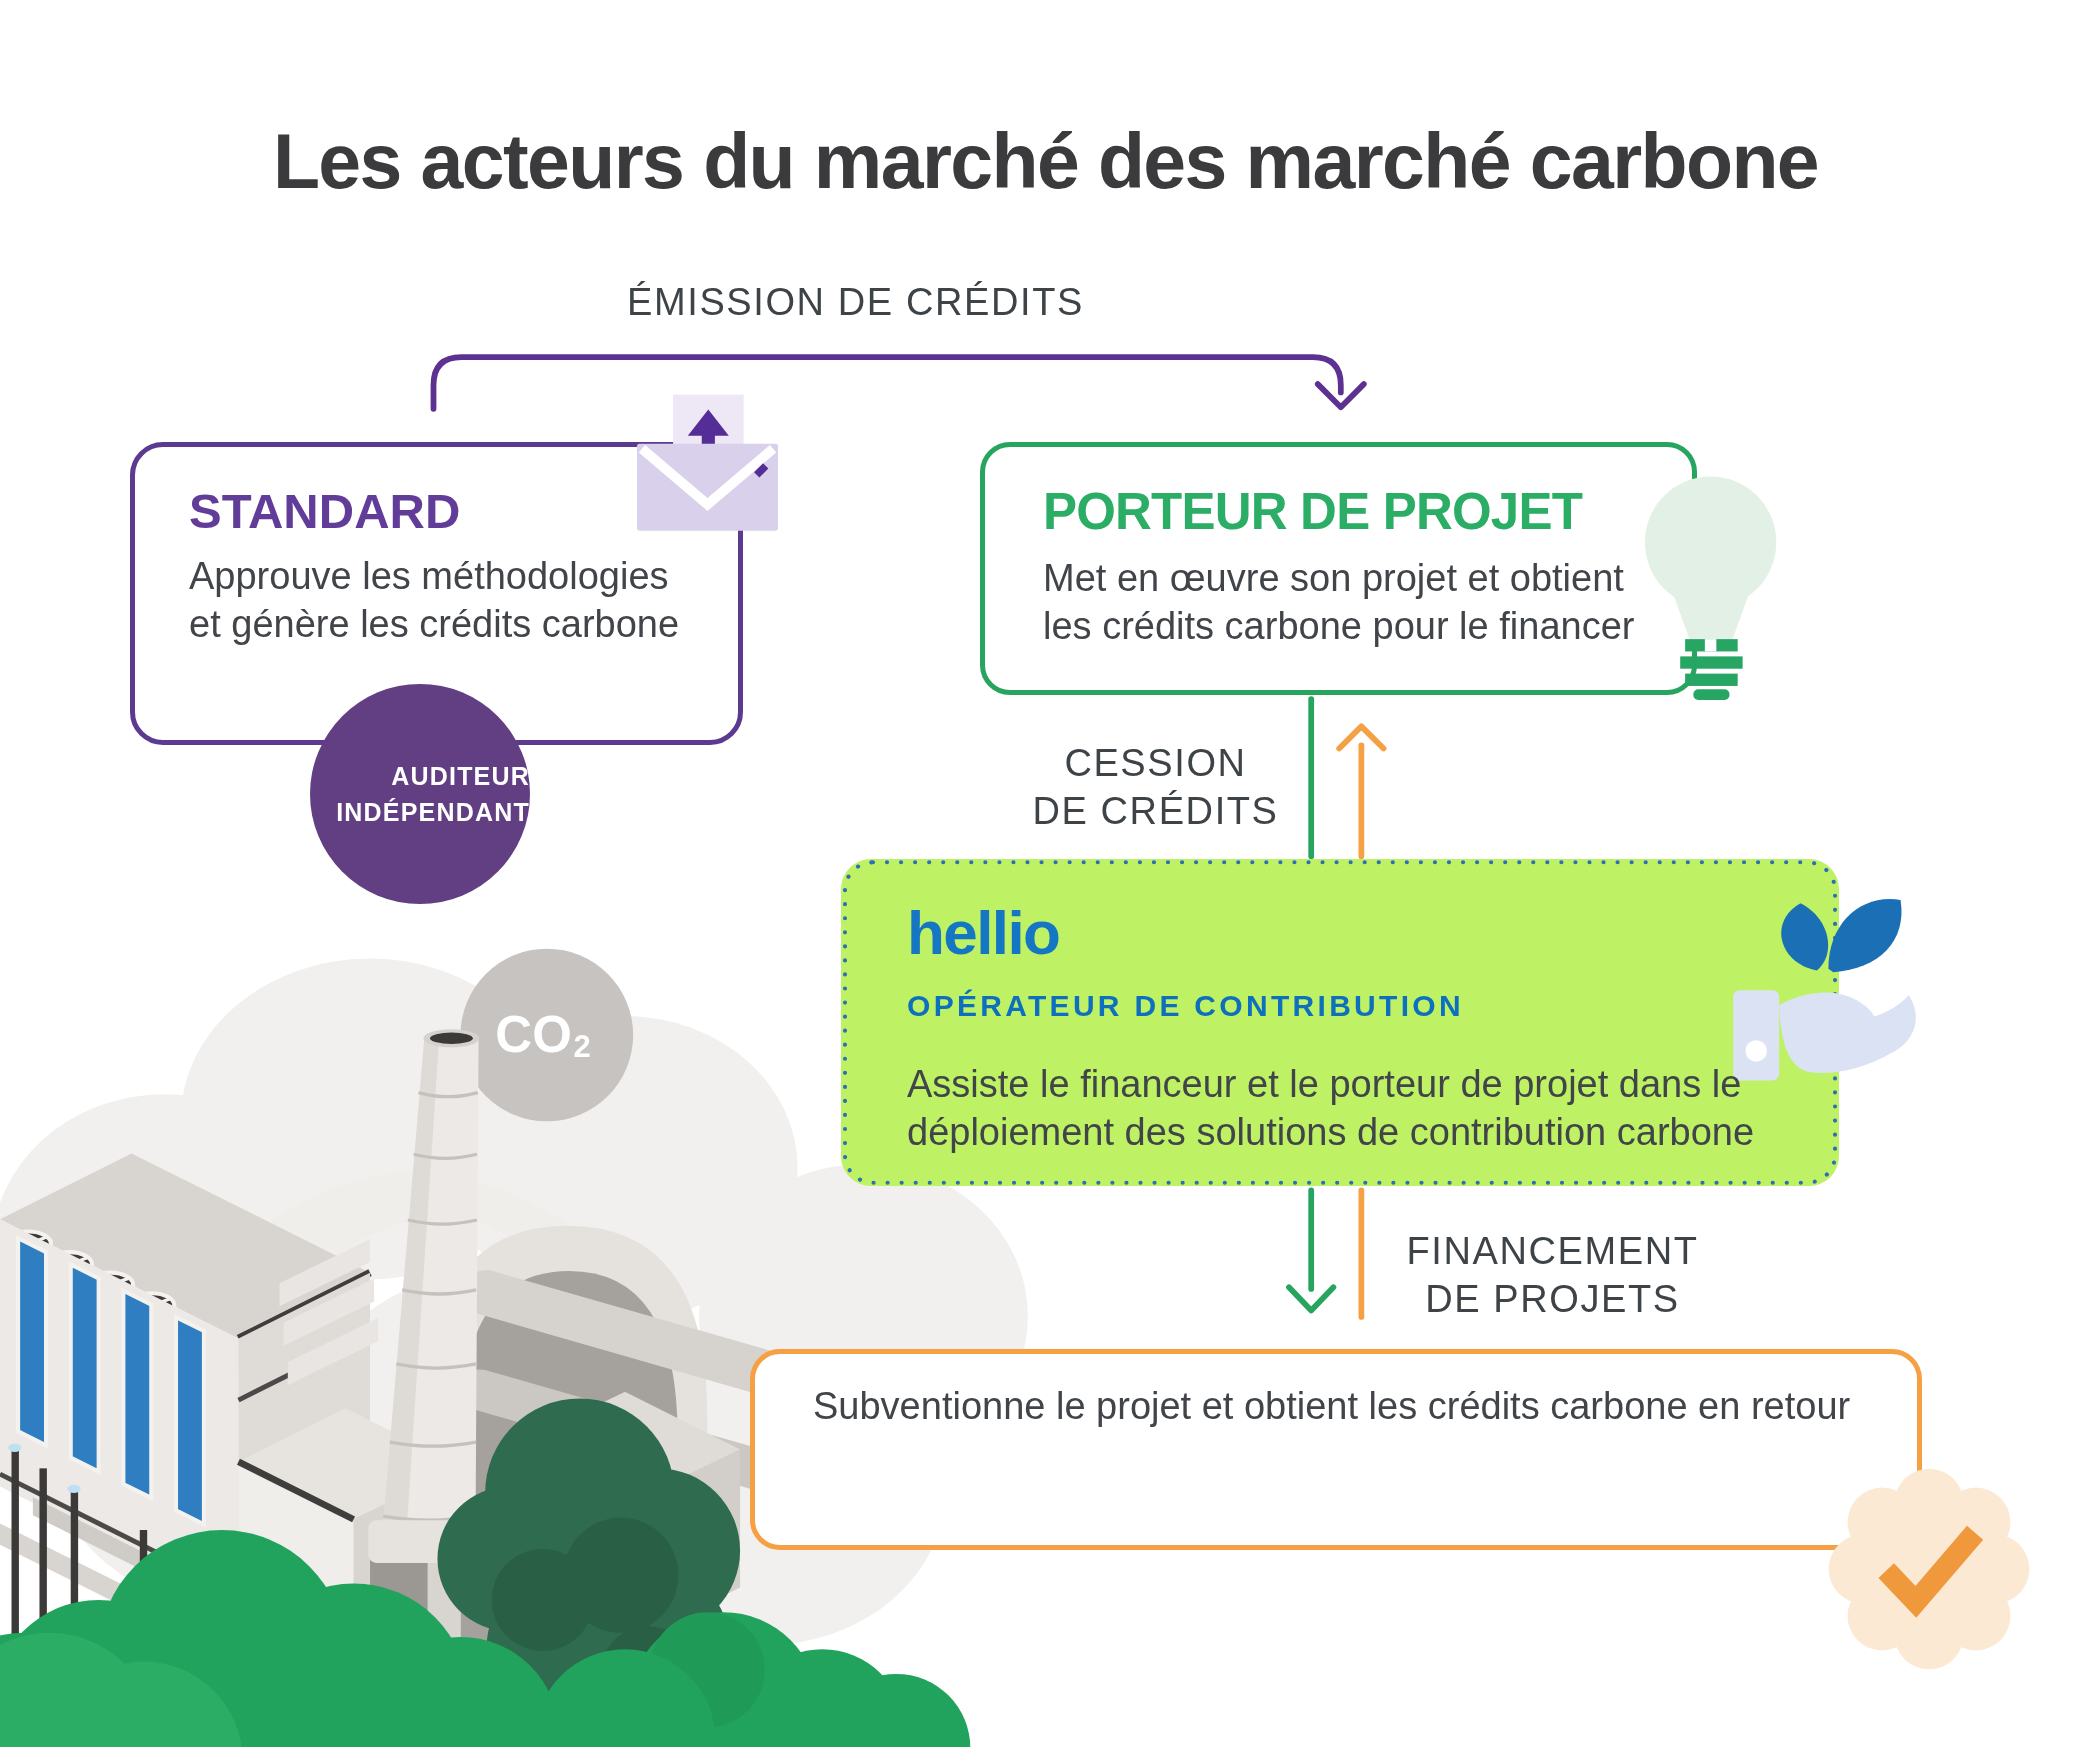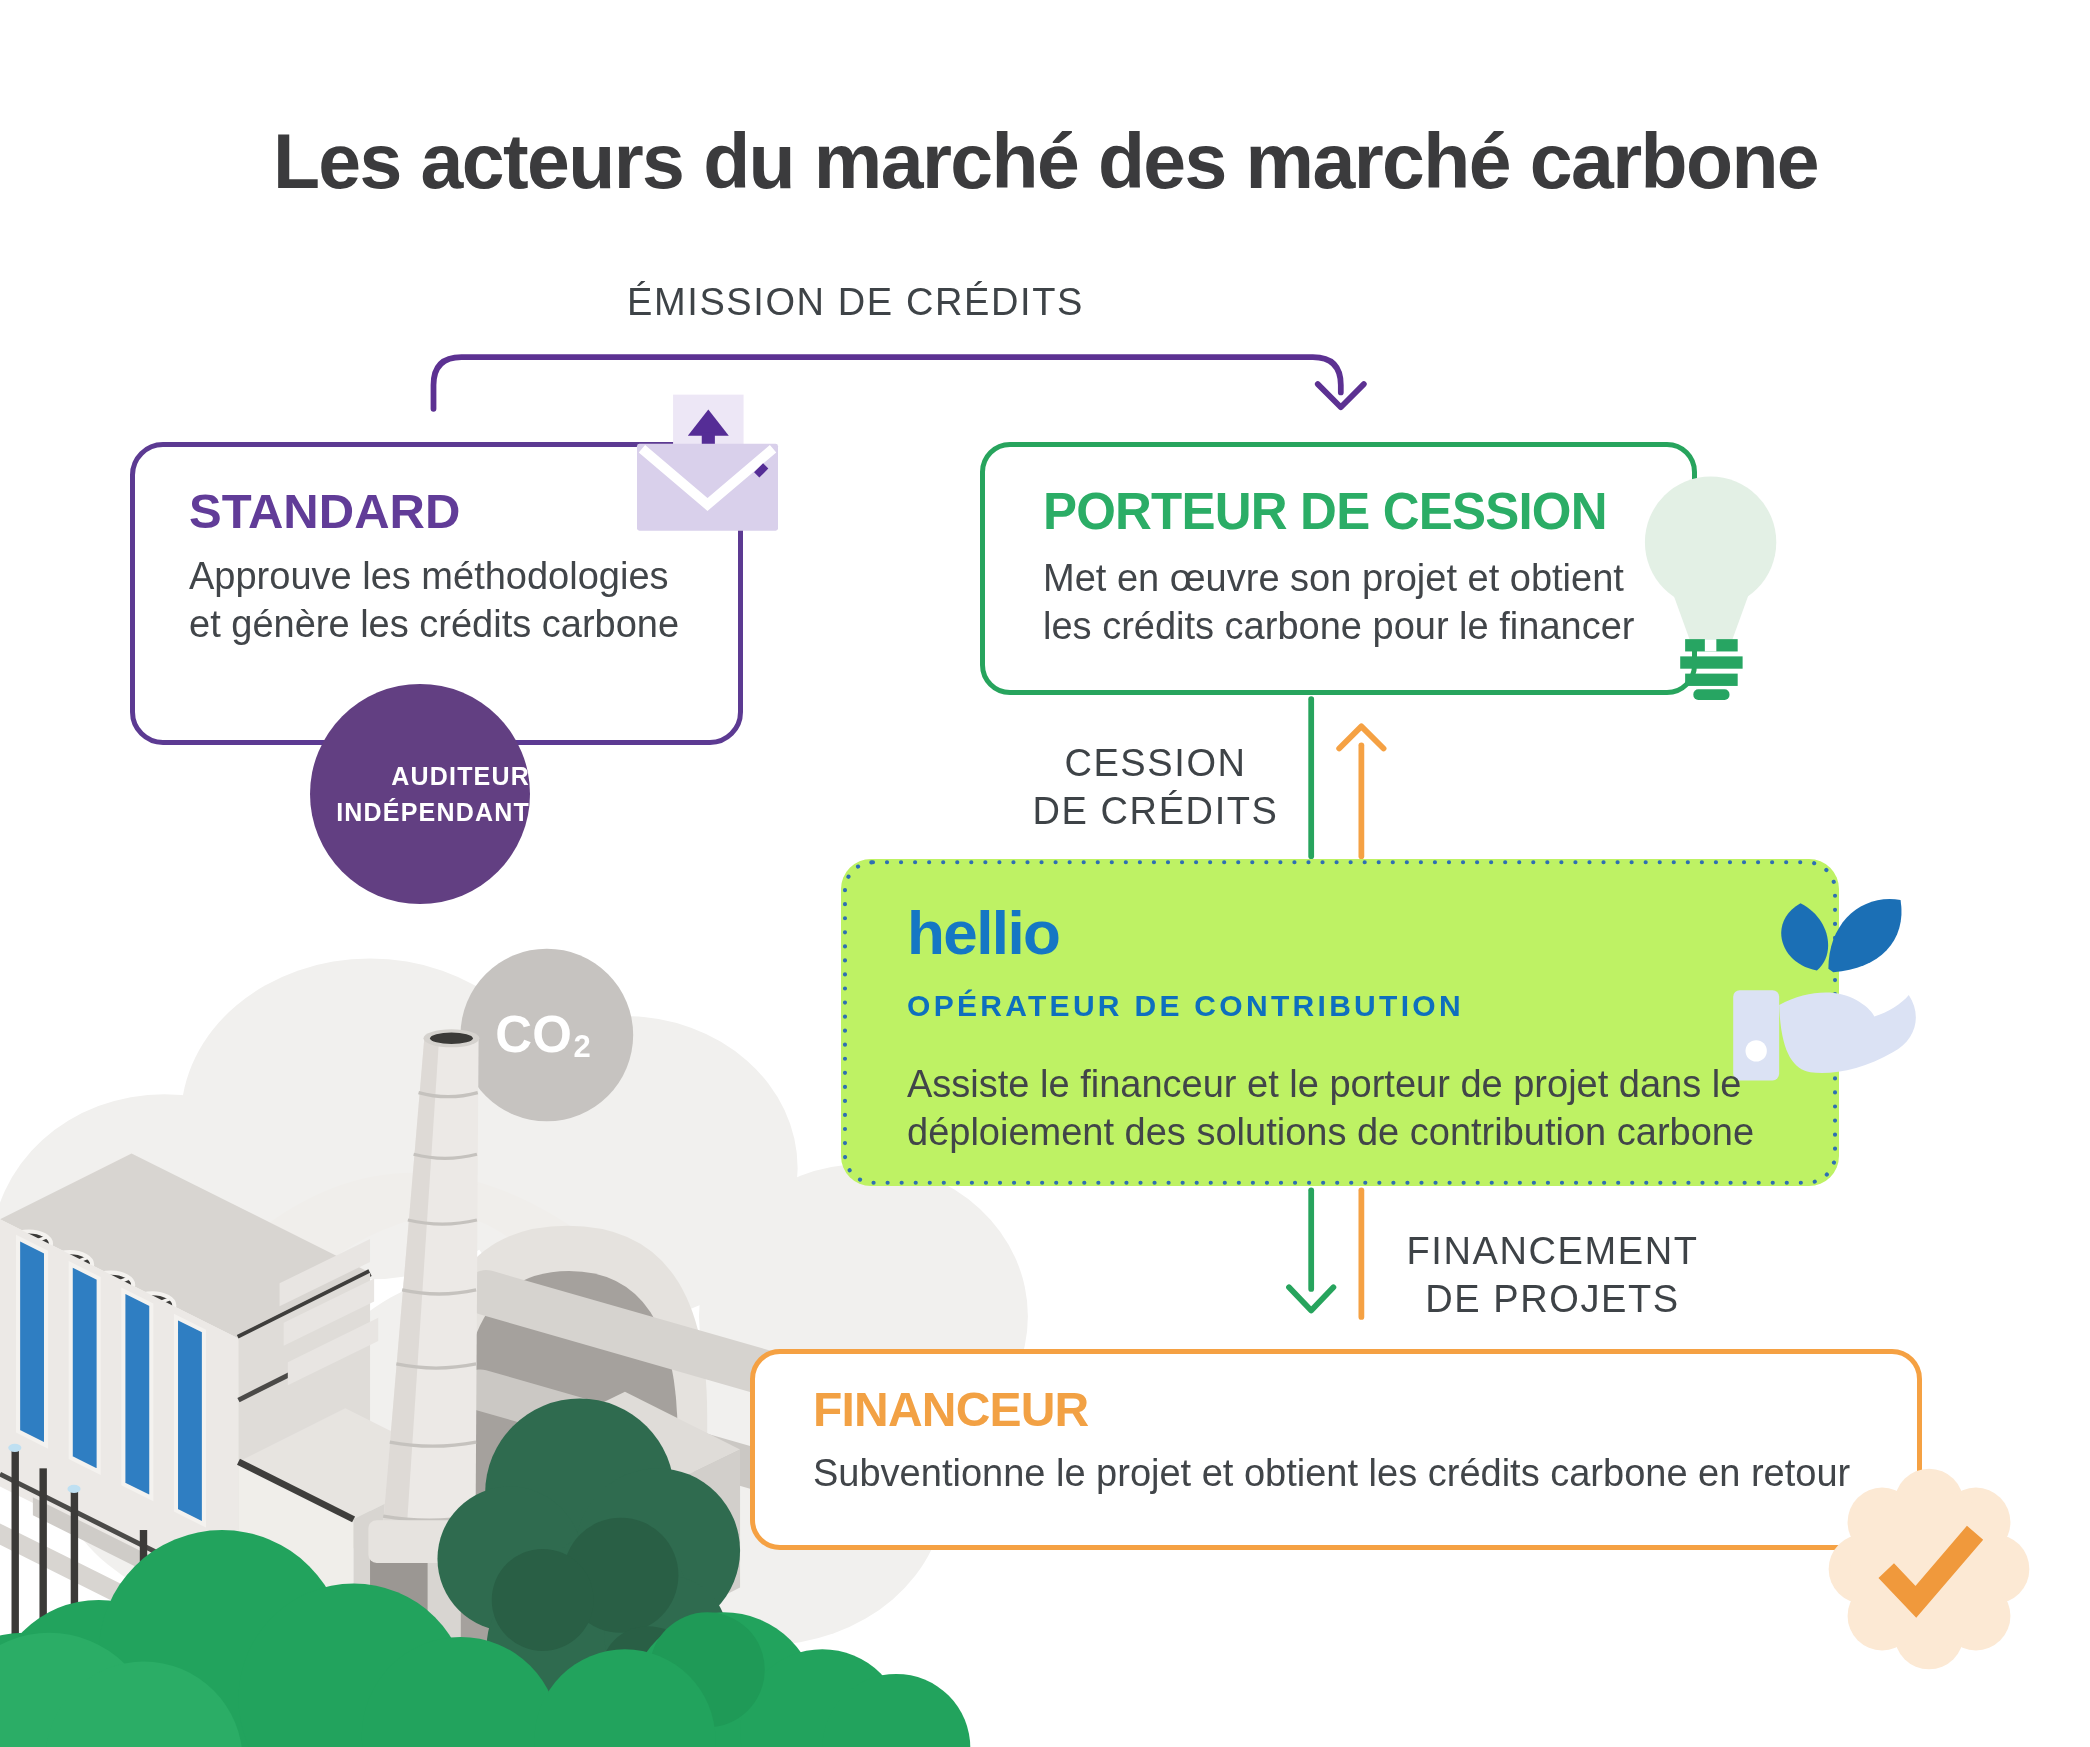--- a/index.html
+++ b/index.html
@@ -281,21 +281,21 @@
     <polyline points="12,68 92,136 172,68" stroke="#FFFFFF" stroke-width="12" fill="none"></polyline>
     <line x1="152" y1="100" x2="163" y2="89" stroke="#552D96" stroke-width="9"></line>
   </svg>
 
   <div class="abs auditor">
     <span>AUDITEUR</span>
     <span>INDÉPENDANT</span>
   </div>
 
   <div class="abs node box-porteur">
-    <div class="box-title t-porteur">PORTEUR DE CESSION</div>
+    <div class="box-title t-porteur">PORTEUR DE PROJET</div>
     <div class="body-txt">
       <div>Met en œuvre son projet et obtient</div>
       <div>les crédits carbone pour le financer</div>
     </div>
   </div>
 
   <svg class="abs" style="left:1639px;top:470px" width="144" height="234" viewBox="0 0 175 285">
     <circle cx="87" cy="88" r="80" fill="#E3F0E5"></circle>
     <polygon points="32,125 143,125 113,208 62,208" fill="#E3F0E5"></polygon>
     <rect x="56" y="206" width="64" height="15" fill="#27A562"></rect>
@@ -323,21 +323,20 @@
     <path d="M112,98 C66,90 52,38 92,16 C128,34 136,78 112,98 Z" fill="#1B6FB5"></path>
     <path d="M126,96 C126,38 168,4 214,12 C222,62 188,96 132,100 Z" fill="#1B6FB5"></path>
     <rect x="10" y="122" width="56" height="110" rx="8" fill="#DBE2F4"></rect>
     <circle cx="38" cy="196" r="13" fill="#FFFFFF"></circle>
     <path d="M66,140 C100,122 136,120 160,134 C170,140 178,146 182,154
              C198,150 216,138 224,128 C240,152 234,182 204,198
              C170,218 130,226 104,222 C82,218 68,196 66,140 Z" fill="#DBE2F4"></path>
   </svg>
 
   <div class="abs node box-financeur">
-    <div class="box-title t-financeur">FINANCEUR</div>
     <div class="body-txt">Subventionne le projet et obtient les crédits carbone en retour</div>
   </div>
 
   <svg class="abs" style="left:1827px;top:1467px" width="204" height="204" viewBox="0 0 248 248">
     <g fill="#FCE9D4">
       <circle cx="204" cy="124" r="42"></circle>
       <circle cx="181" cy="181" r="42"></circle>
       <circle cx="124" cy="204" r="42"></circle>
       <circle cx="67" cy="181" r="42"></circle>
       <circle cx="44" cy="124" r="42"></circle>

